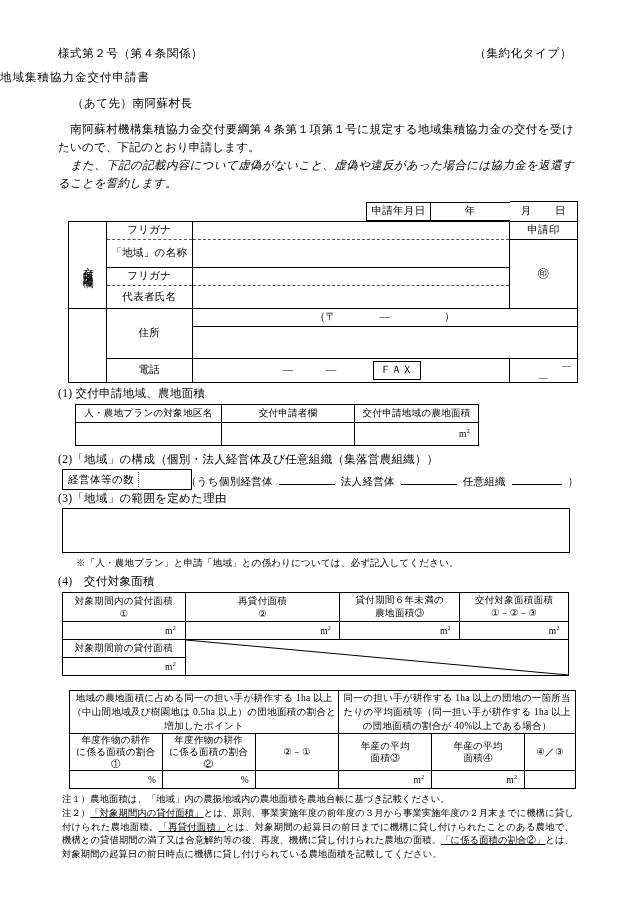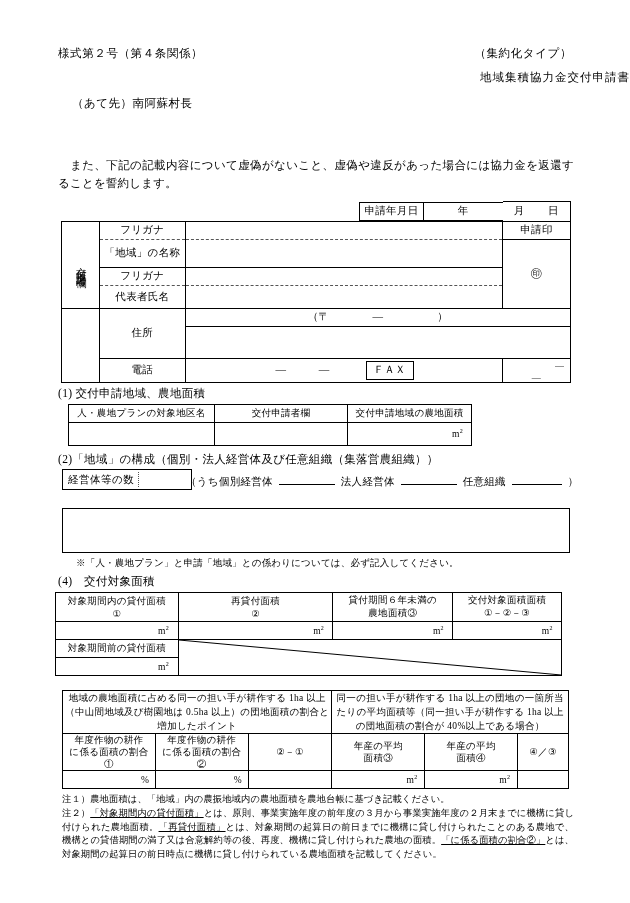--- a/index.html
+++ b/index.html
@@ -28,44 +28,44 @@
     position: absolute;
     left: 58px; top: 46px; width: 514px;
     display: flex;
     justify-content: space-between;
     font-size: 11.5px;
     letter-spacing: .6px;
   }
   .doc-title {
     position: absolute;
     left: 0; top: 70px; width: 630px;
-    text-align: right;
+    text-align: left;
     font-size: 11.5px;
     letter-spacing: 1px;
   }
   .addressee {
     position: absolute;
     left: 72px; top: 96px;
     font-size: 11.5px;
     letter-spacing: .5px;
   }
   .para {
     position: absolute;
     left: 58px; width: 516px;
     font-size: 11.5px;
     line-height: 18px;
     text-align: justify;
     letter-spacing: .2px;
   }
   .para.p1 { top: 120px; }
-  .para.p2 { top: 156px; }
+  .para.p2 { top: 156px; font-style: italic; }
   .ind { display: inline-block; width: 12px; }
 
   
-  .tbl { position: absolute; border-collapse: collapse; }
+  .tbl { position: absolute; border-collapse: collapse; margin-left: 7px; }
   .tbl td {
     border: 1px solid #000;
     font-size: 10.5px;
     text-align: center;
     vertical-align: middle;
     padding: 0 2px;
     letter-spacing: .3px;
   }
   .nb-top    { border-top: none !important; }
   .nb-bottom { border-bottom: none !important; }
@@ -183,20 +183,21 @@
 
 <div class="page">
 
   <div class="hdr-row">
     <span>様式第２号（第４条関係）</span>
     <span>（集約化タイプ）</span>
   </div>
   <div class="doc-title">地域集積協力金交付申請書</div>
   <div class="addressee">（あて先）南阿蘇村長</div>
 
+  <div class="para p1"><span class="ind"></span><span>南阿蘇村機構集積協力金交付要綱第４条第１項第１号に規定する地域集積協力金の交付を受けたいので、下記のとおり申請します。</span></div>
   <div class="para p2"><span class="ind"></span><span>また、下記の記載内容について虚偽がないこと、虚偽や違反があった場合には協力金を返還することを誓約します。</span></div>
 
   <table class="tbl" id="applicant-table">
     <colgroup>
       <col style="width:38px">
         <col style="width:86px">
         <col style="width:318px">
         <col style="width:68px">
     </colgroup>
     <tbody>
@@ -307,20 +308,21 @@
   <div class="inline-fields">
     <span>（うち個別経営体</span>
     <span class="blank-line"></span>
     <span>法人経営体</span>
     <span class="blank-line"></span>
     <span>任意組織</span>
     <span class="blank-line short"></span>
     <span>）</span>
   </div>
 
+  <div class="sec-h" style="top:491px">(3)「地域」の範囲を定めた理由</div>
   <div id="reason-box"></div>
   <div class="note-star" style="top:557px">※「人・農地プラン」と申請「地域」との係わりについては、必ず記入してください。</div>
 
   <div class="sec-h" style="top:574px">(4)　交付対象面積</div>
 
   <table class="tbl" id="sec4-table-a">
     <colgroup>
       <col style="width:94px">
         <col style="width:29px">
       <col style="width:127px">

